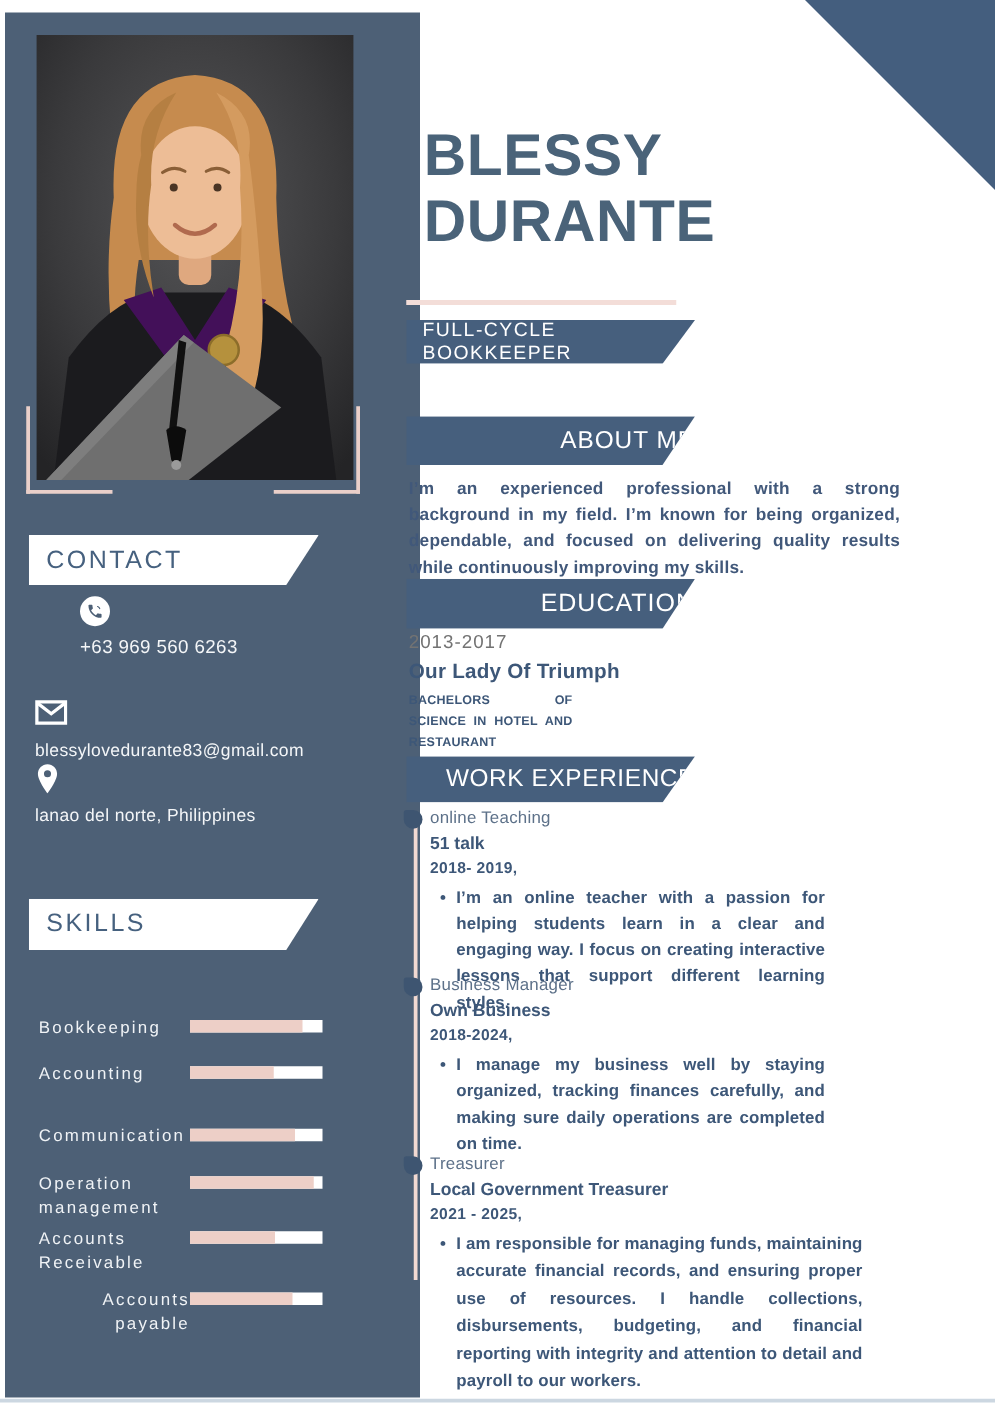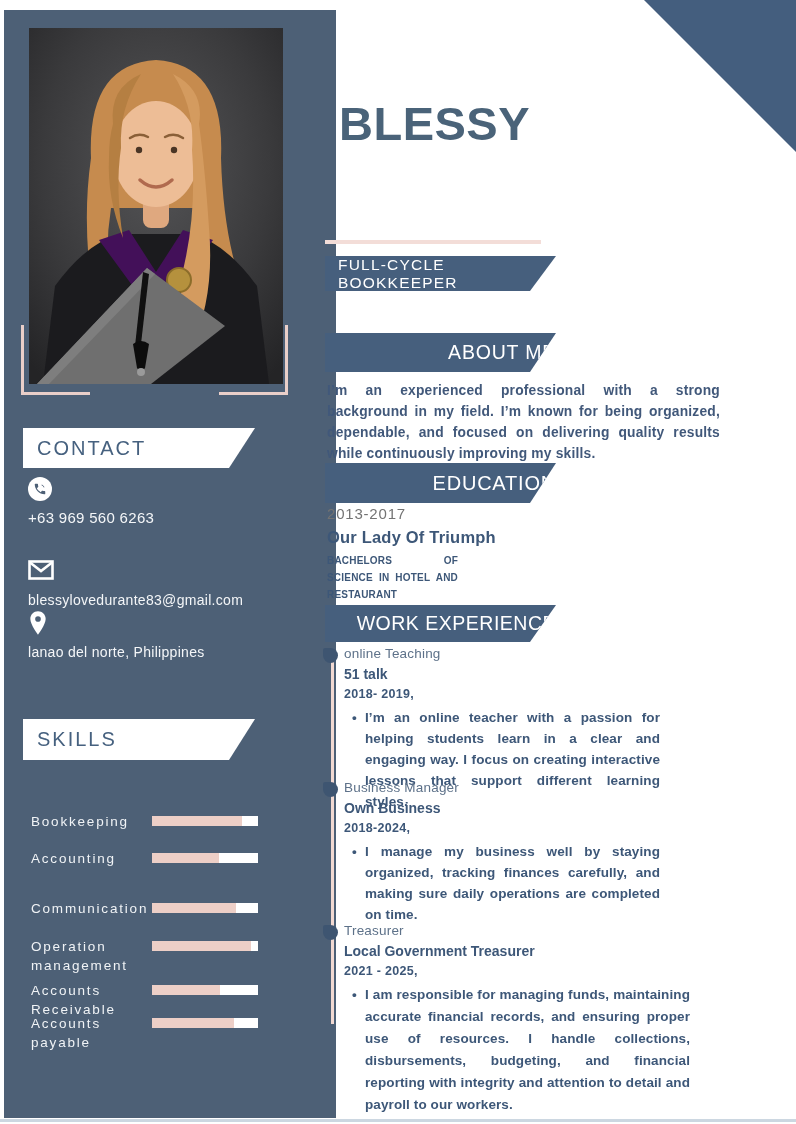--- a/index.html
+++ b/index.html
@@ -117,21 +117,21 @@
       </svg>
     </div>
     <div class="bracket bl"></div>
     <div class="bracket br"></div>
 
     <div class="banner light contact-banner">
       <span>CONTACT</span>
     </div>
 
     <div id="contact-list">
-        <div class="contact-item c0" style="top: 467px;">
+        <div class="contact-item c0" style="top: 467px; margin-left: 36px;">
     <span class="cicon"><span class="circle">
               <svg width="14" height="14" viewBox="0 0 24 24">
                 <path fill="#4d6076" d="M6.62 10.79c1.44 2.83 3.76 5.14 6.59 6.59l2.2-2.2c.27-.27.67-.36 1.02-.24 1.12.37 2.33.57 3.57.57.55 0 1 .45 1 1V20c0 .55-.45 1-1 1C10.61 21 3 13.39 3 4c0-.55.45-1 1-1h3.5c.55 0 1 .45 1 1 0 1.25.2 2.45.57 3.57.11.35.03.74-.25 1.02l-2.2 2.2z"></path>
                 <path fill="#4d6076" d="M15.5 5.5c1.6.4 2.6 1.4 3 3" stroke="#4d6076" stroke-width="1.6" stroke-linecap="round"></path>
               </svg>
             </span></span>
     <div class="cvalue">+63 969 560 6263</div>
   </div>
         <div class="contact-item c1" style="top: 550px;">
     <span class="cicon"><svg width="26" height="20" viewBox="0 0 26 20">
@@ -176,33 +176,34 @@
     <span class="skill-bar">
       <span class="skill-fill" style="width: 93%;"></span>
     </span>
   </div>
         <div class="skill-row" style="top: 169px;">
     <span class="skill-label">Accounts Receivable</span>
     <span class="skill-bar">
       <span class="skill-fill" style="width: 64%;"></span>
     </span>
   </div>
-        <div class="skill-row" style="top: 202px;">
+        <div class="skill-row" style="top: 218px; text-align: right;">
     <span class="skill-label">Accounts payable</span>
     <span class="skill-bar">
       <span class="skill-fill" style="width: 77%;"></span>
     </span>
   </div>
       </div>
   </div>
 
   <div class="corner-triangle"></div>
 
   <div class="name">
     <div>BLESSY</div>
+    <div>DURANTE</div>
   </div>
 
   <div class="pink-smudge"></div>
 
   <div class="banner dark role-banner">
     <span>FULL-CYCLE BOOKKEEPER</span>
   </div>
 
   <div class="banner dark about-banner">
     <span>ABOUT ME</span>

